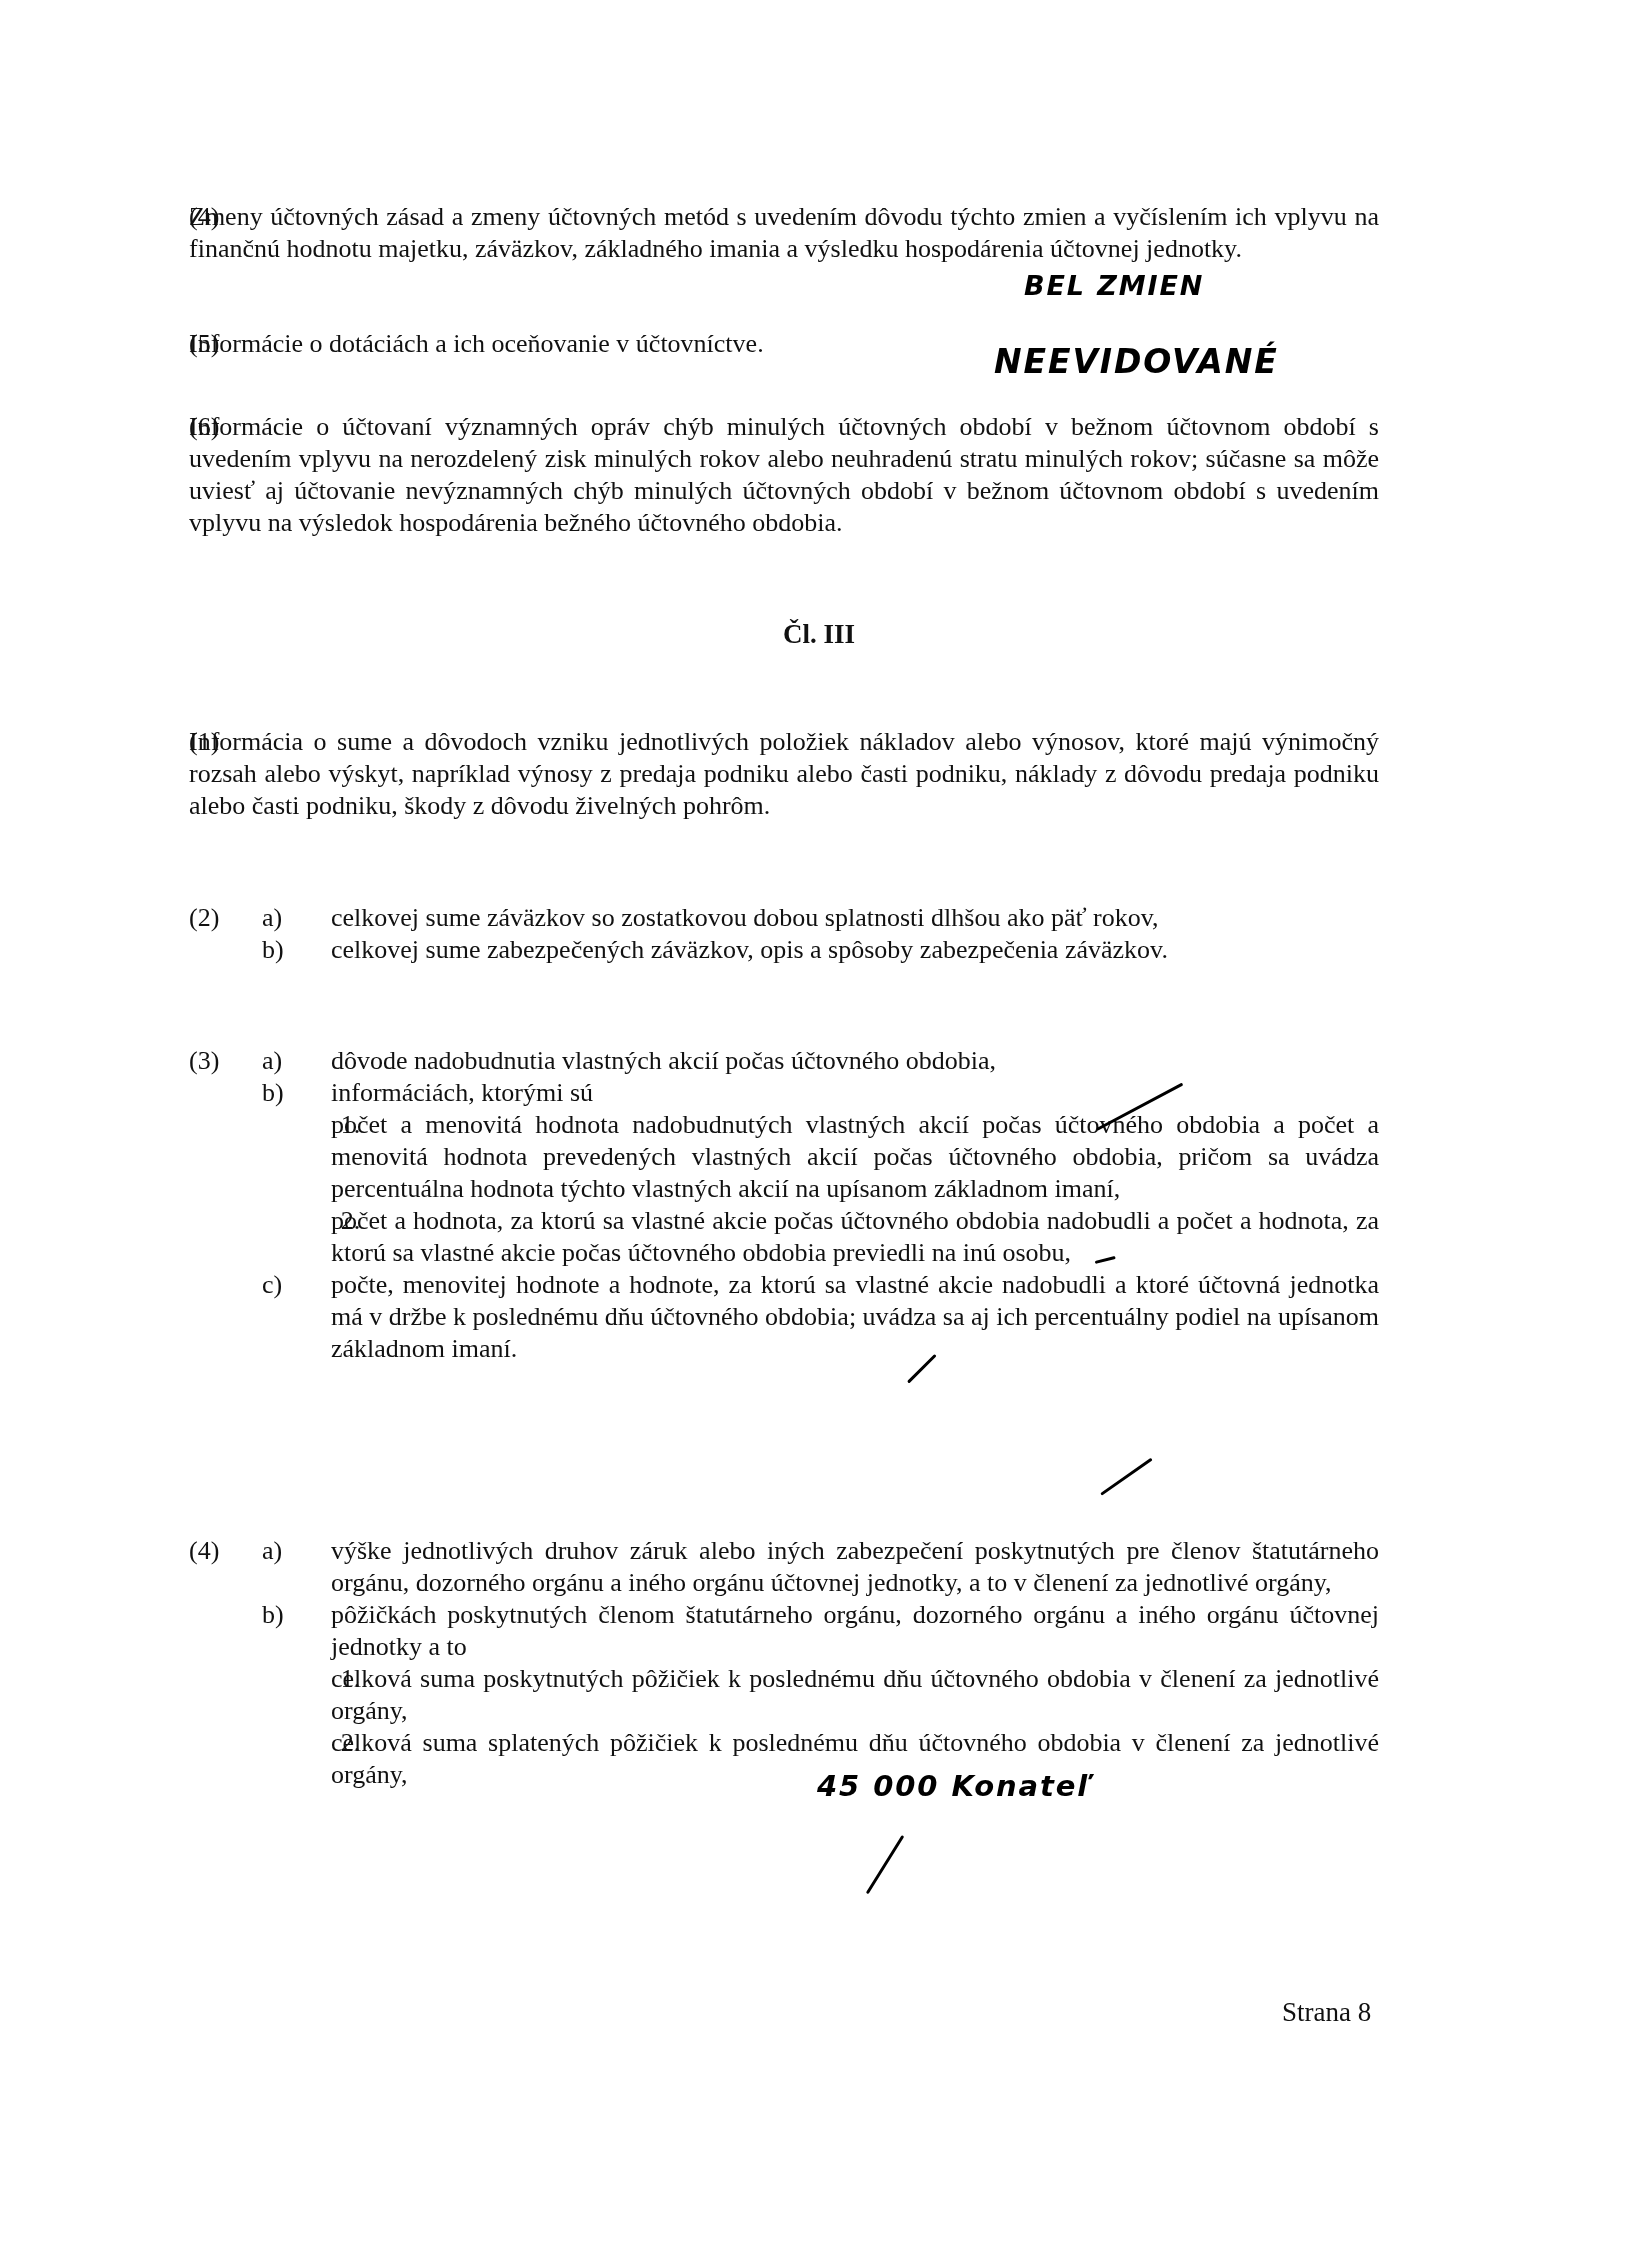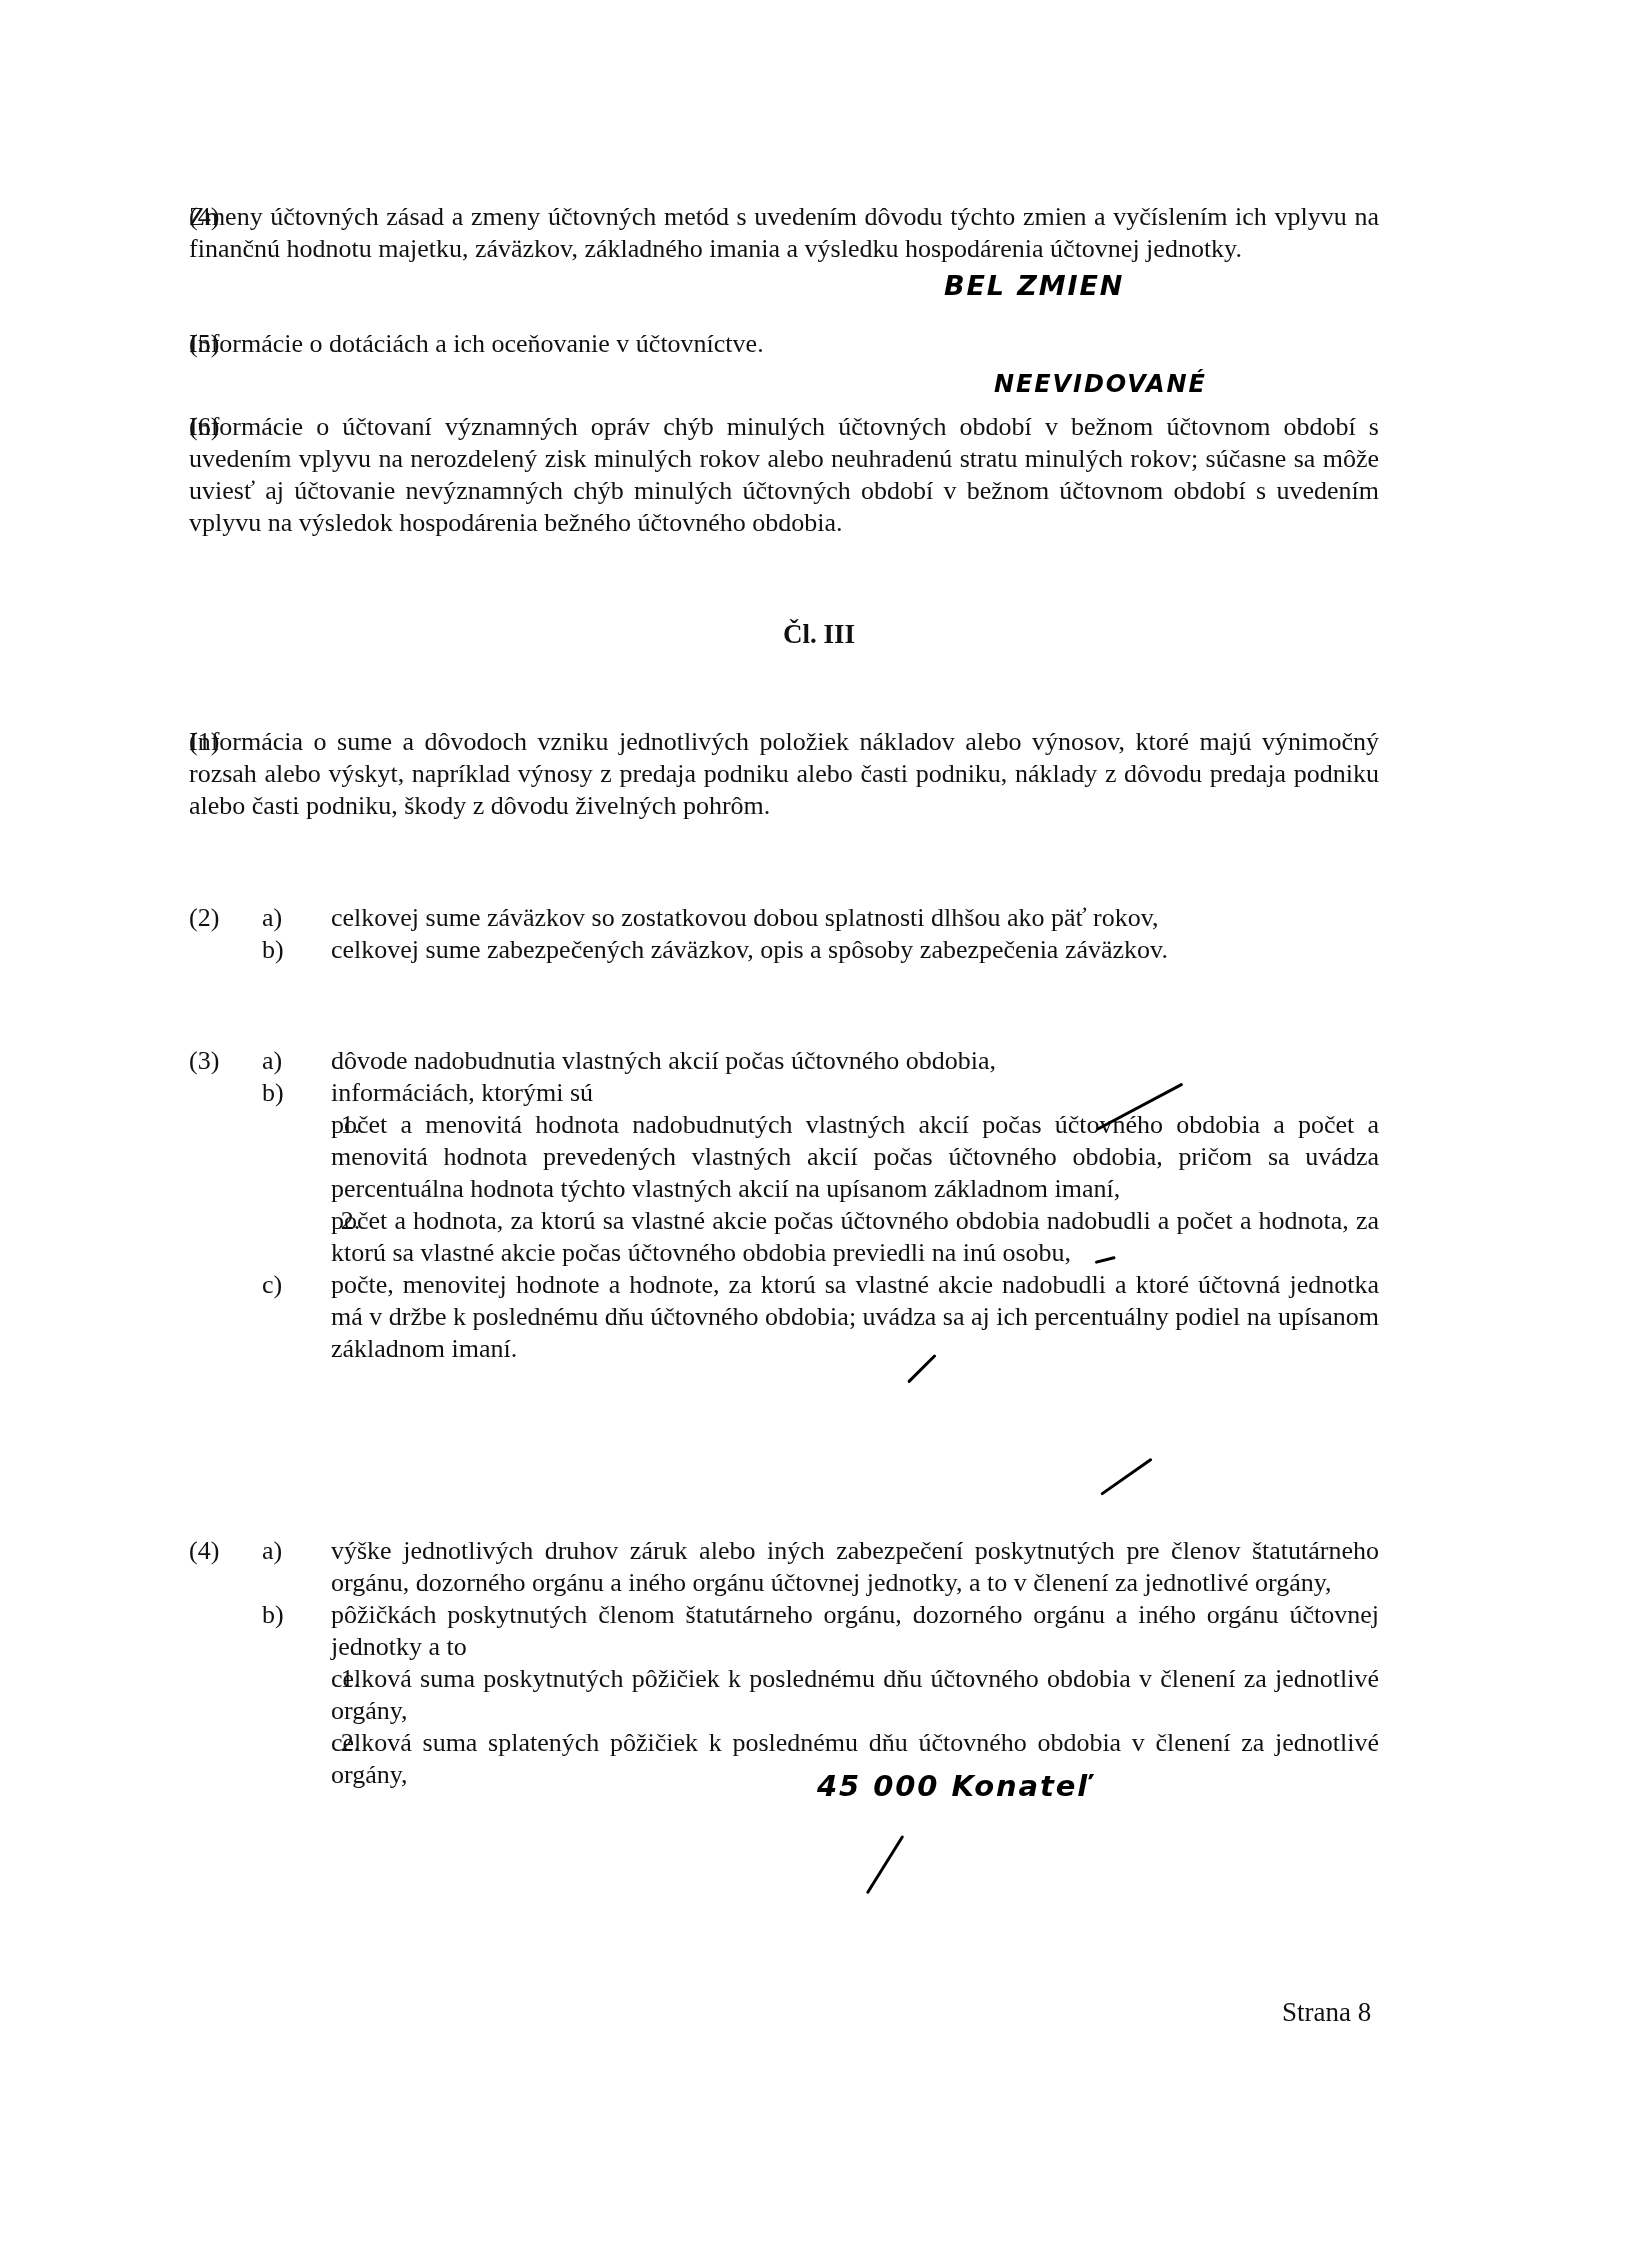--- a/index.html
+++ b/index.html
@@ -22,27 +22,27 @@
 </style>
 </head>
 <body>
 
 <div class="page">
 
   <div class="para" style="top:201px">
     <span class="num">(4)</span>
     <div class="body">Zmeny účtovných zásad a zmeny účtovných metód s uvedením dôvodu týchto zmien a vyčíslením ich vplyvu na finančnú hodnotu majetku, záväzkov, základného imania a výsledku hospodárenia účtovnej jednotky.</div>
   </div>
-  <div class="hand" style="left:944px;top:270px;font-size:27px;">BEL ZMIEN</div>
+  <div class="hand" style="left:1024px;top:270px;font-size:27px;">BEL ZMIEN</div>
 
   <div class="para" style="top:328px">
     <span class="num">(5)</span>
     <div class="body">Informácie o dotáciách a ich oceňovanie v účtovníctve.</div>
   </div>
-  <div class="hand" style="left:994px;top:342px;font-size:24px;margin-top:28px;">NEEVIDOVANÉ</div>
+  <div class="hand" style="left:994px;top:342px;font-size:33px;">NEEVIDOVANÉ</div>
 
   <div class="para" style="top:411px">
     <span class="num">(6)</span>
     <div class="body">Informácie o účtovaní významných opráv chýb minulých účtovných období v bežnom účtovnom období s uvedením vplyvu na nerozdelený zisk minulých rokov alebo neuhradenú stratu minulých rokov; súčasne sa môže uviesť aj účtovanie nevýznamných chýb minulých účtovných období v bežnom účtovnom období s uvedením vplyvu na výsledok hospodárenia bežného účtovného obdobia.</div>
   </div>
 
   <div class="heading" style="top:618px">Čl. III</div>
 
   <div class="para" style="top:726px">
     <span class="num">(1)</span>

